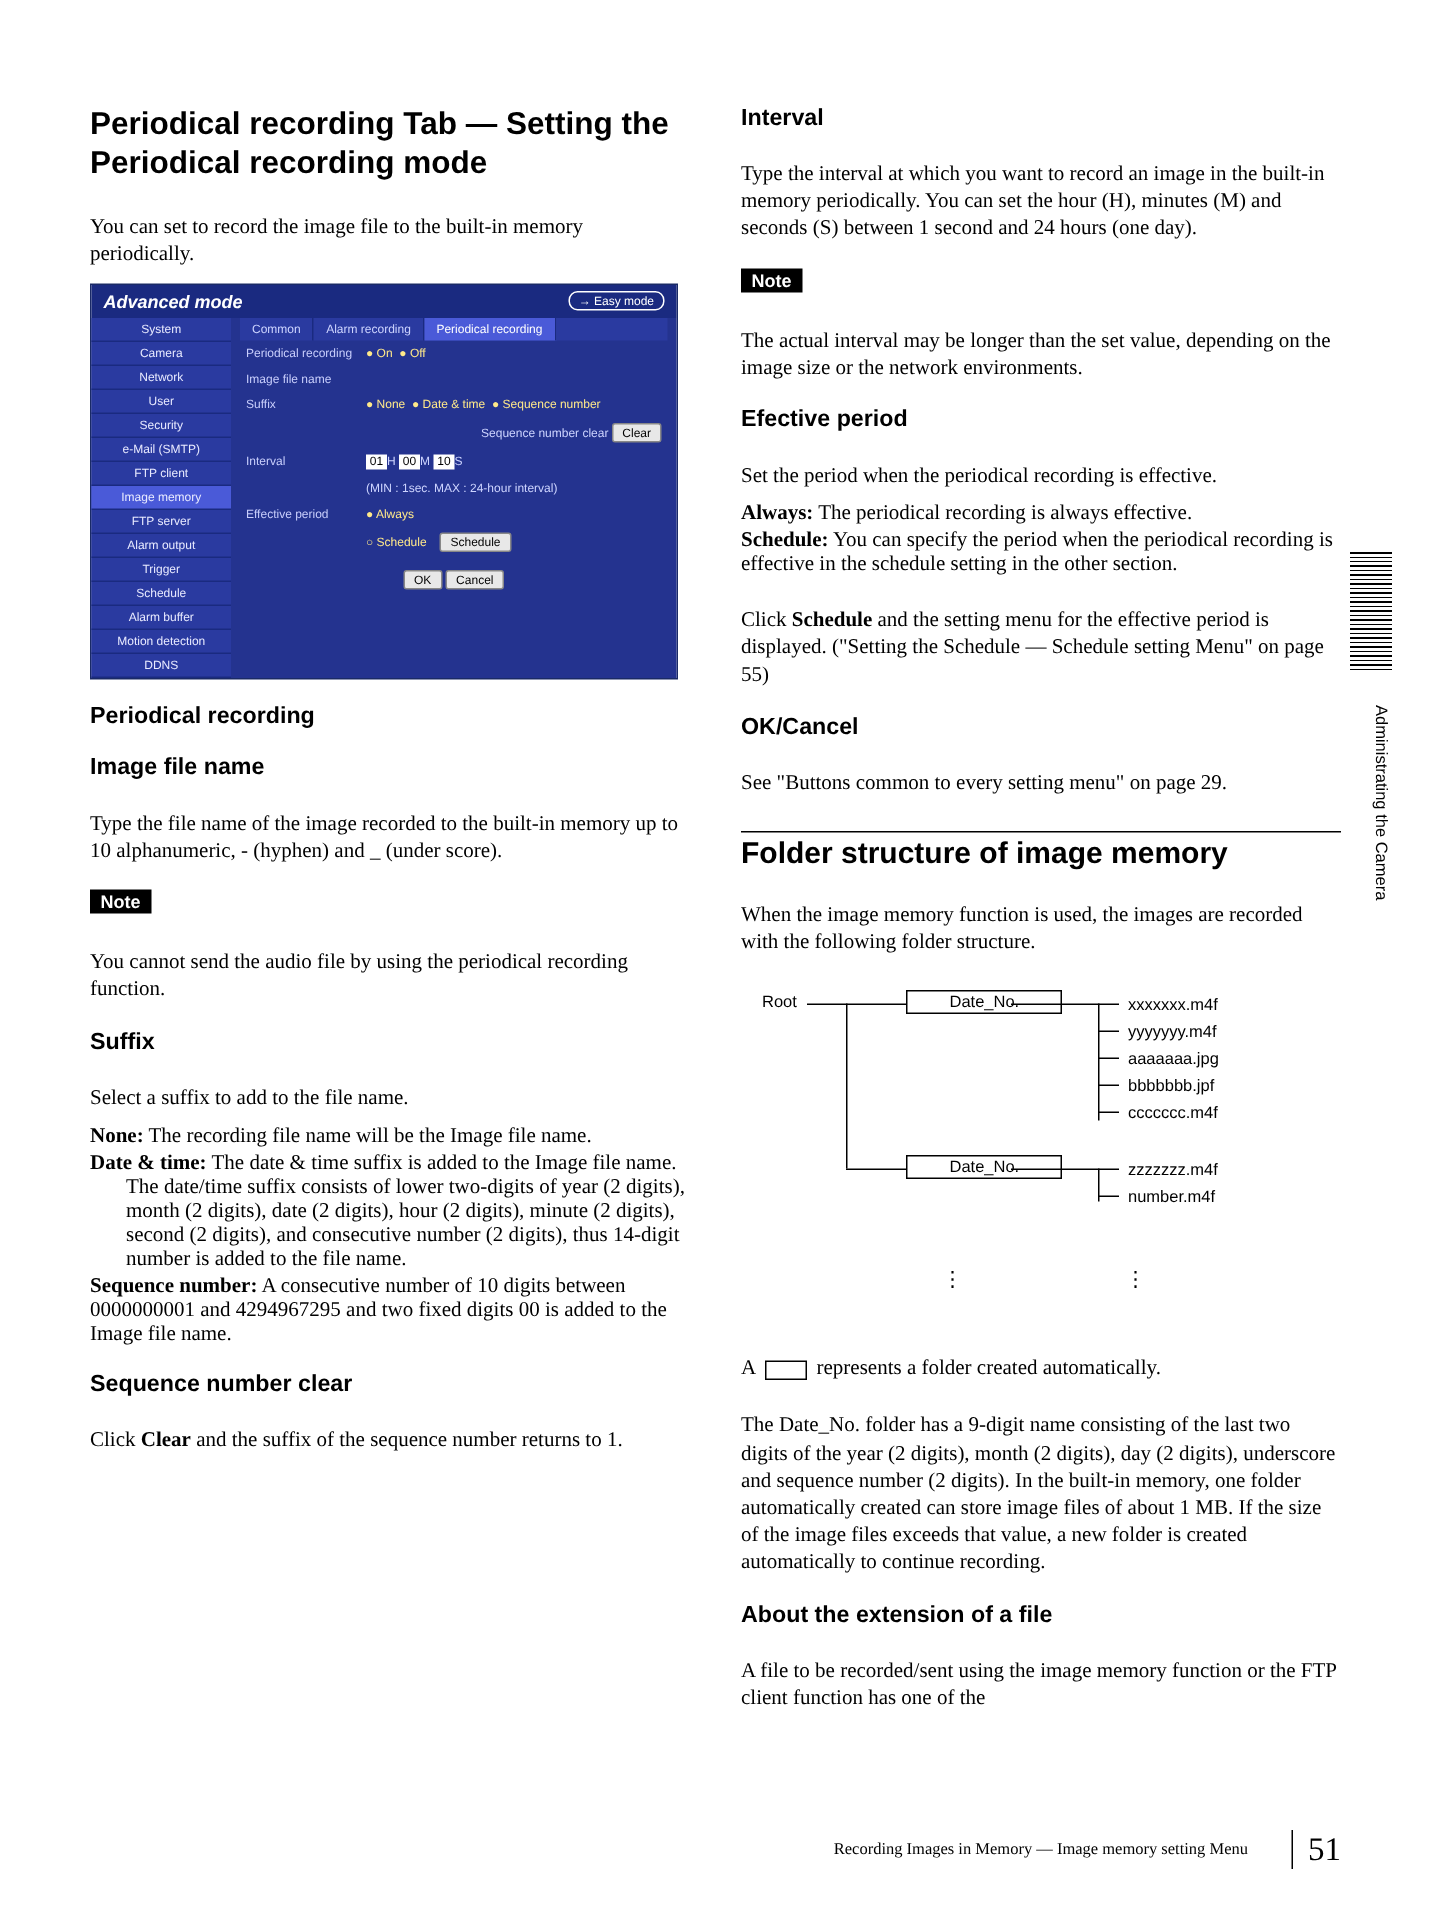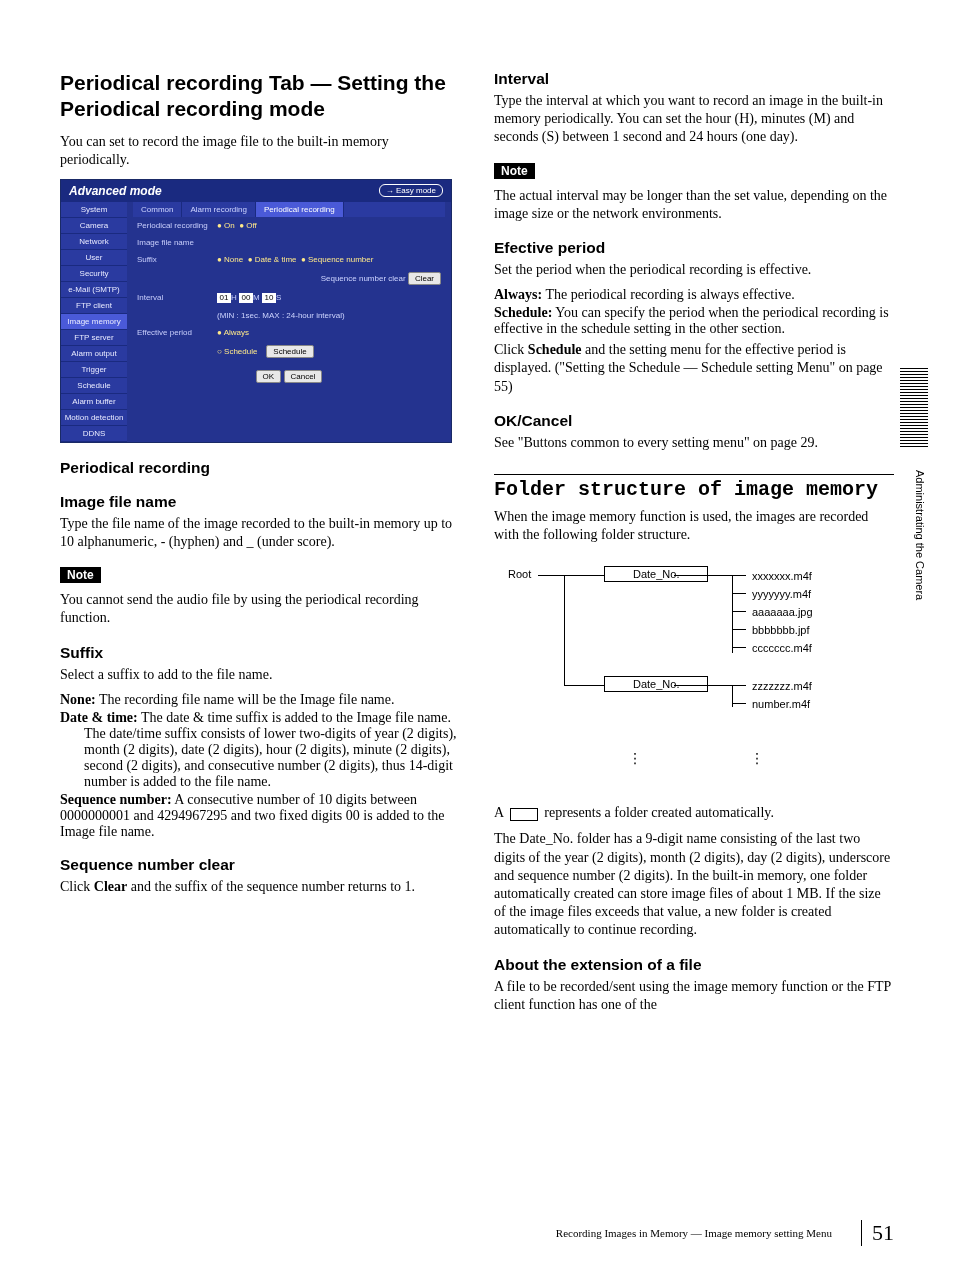--- a/index.html
+++ b/index.html
@@ -26,36 +26,36 @@
     flex: 1 1 0;
   }
   h2.section-title {
     font-family: Arial, Helvetica, sans-serif;
     font-weight: bold;
     font-size: 21px;
     margin: 10px 0 10px 0;
     line-height: 1.25;
   }
   h2.sub-title {
-    font-family: Liberation Mono, monospace;
+    font-family: Liberation Sans, sans-serif;
     font-weight: bold;
     font-size: 20px;
     margin: 22px 0 6px 0;
     border-top: 1px solid #000;
     padding-top: 2px;
     line-height: 1.25;
   }
   h3 {
     font-family: Arial, Helvetica, sans-serif;
     font-weight: bold;
     font-size: 15.5px;
     margin: 16px 0 4px 0;
   }
   p {
-    margin: 4px 0 8px 0;
+    margin: 20px 0 8px 0;
     line-height: 1.3;
   }
   .note-badge {
     display: inline-block;
     background: #000;
     color: #fff;
     font-family: Arial, Helvetica, sans-serif;
     font-weight: bold;
     font-size: 12px;
     padding: 1px 7px;
@@ -87,21 +87,21 @@
   .ui-easy {
     border: 1px solid #fff;
     font-size: 8px;
     font-style: normal;
     font-weight: normal;
     border-radius: 6px;
     padding: 1px 6px;
   }
   .ui-body { display: flex; background: #24338f; }
   .ui-sidebar {
-    width: 66px;
+    width: 93px;
     background: #2a3aa0;
     display: flex;
     flex-direction: column;
   }
   .ui-menu {
     text-align: center;
     padding: 3px 2px;
     border-bottom: 1px solid #1a2a80;
     font-size: 8px;
     color: #e8eaff;

